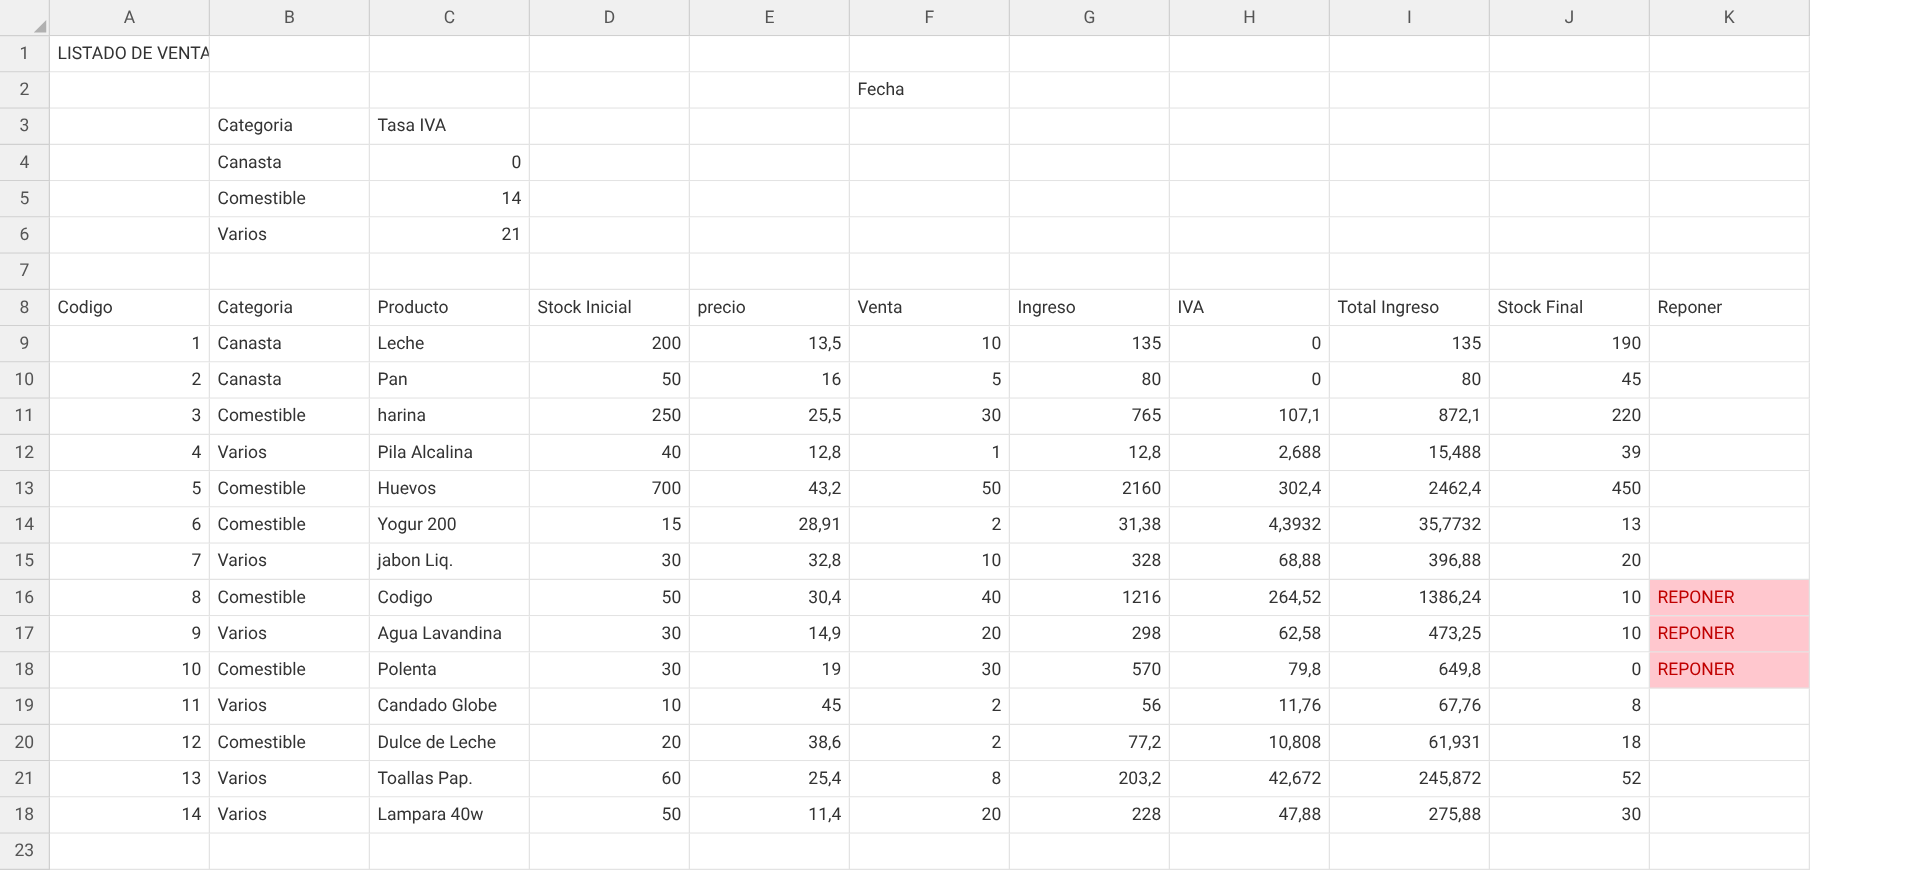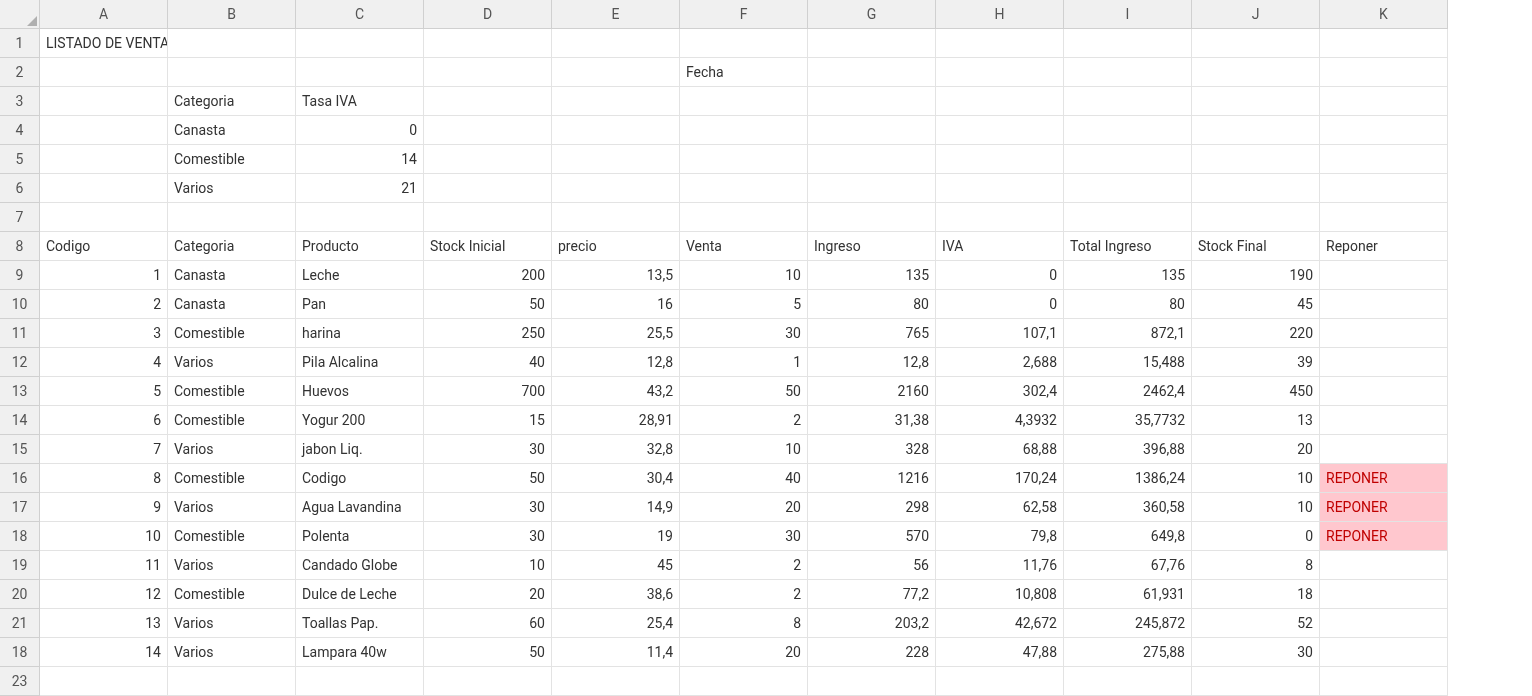--- a/index.html
+++ b/index.html
@@ -209,34 +209,34 @@
     <div class="cell num">20</div>
     <div class="cell "></div>
     <div class="cell rowhdr">16</div>
     <div class="cell num">8</div>
     <div class="cell ">Comestible</div>
     <div class="cell ">Codigo</div>
     <div class="cell num">50</div>
     <div class="cell num">30,4</div>
     <div class="cell num">40</div>
     <div class="cell num">1216</div>
-    <div class="cell num">170,24</div>
+    <div class="cell num">264,52</div>
     <div class="cell num">1386,24</div>
     <div class="cell num">10</div>
     <div class="cell reponer">REPONER</div>
     <div class="cell rowhdr">17</div>
     <div class="cell num">9</div>
     <div class="cell ">Varios</div>
     <div class="cell ">Agua Lavandina</div>
     <div class="cell num">30</div>
     <div class="cell num">14,9</div>
     <div class="cell num">20</div>
     <div class="cell num">298</div>
     <div class="cell num">62,58</div>
-    <div class="cell num">360,58</div>
+    <div class="cell num">473,25</div>
     <div class="cell num">10</div>
     <div class="cell reponer">REPONER</div>
     <div class="cell rowhdr">18</div>
     <div class="cell num">10</div>
     <div class="cell ">Comestible</div>
     <div class="cell ">Polenta</div>
     <div class="cell num">30</div>
     <div class="cell num">19</div>
     <div class="cell num">30</div>
     <div class="cell num">570</div>

